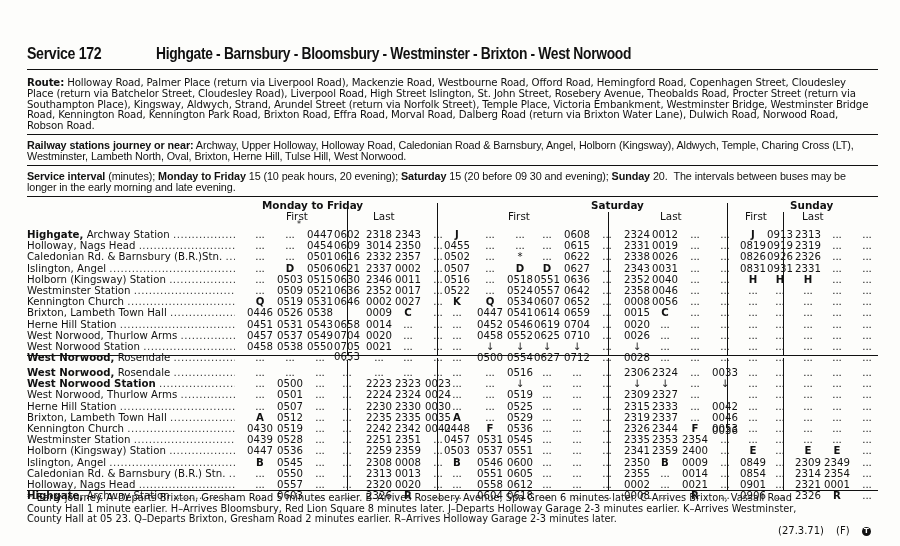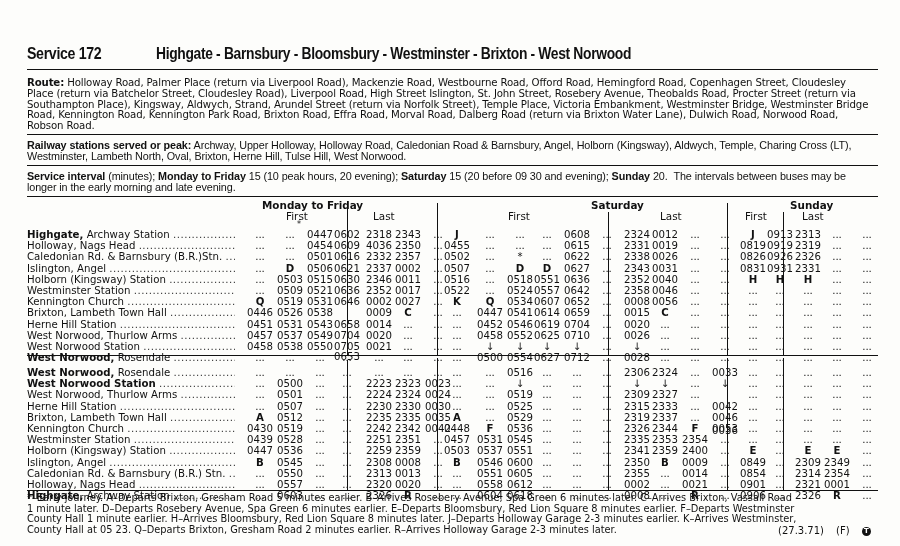--- a/index.html
+++ b/index.html
@@ -32,21 +32,21 @@
   <div class="title-route">Highgate - Barnsbury - Bloomsbury - Westminster - Brixton - West Norwood</div>
   <div class="rule" style="top:69px;"></div>
 
   <div class="para" style="top:78px;">
     <b>Route:</b>
     <span>Holloway Road, Palmer Place (return via Liverpool Road), Mackenzie Road, Westbourne Road, Offord Road, Hemingford Road, Copenhagen Street, Cloudesley Place (return via Batchelor Street, Cloudesley Road), Liverpool Road, High Street Islington, St. John Street, Rosebery Avenue, Theobalds Road, Procter Street (return via Southampton Place), Kingsway, Aldwych, Strand, Arundel Street (return via Norfolk Street), Temple Place, Victoria Embankment, Westminster Bridge, Westminster Bridge Road, Kennington Road, Kennington Park Road, Brixton Road, Effra Road, Morval Road, Dalberg Road (return via Brixton Water Lane), Dulwich Road, Norwood Road, Robson Road.</span>
   </div>
   <div class="rule" style="top:134px;"></div>
 
   <div class="para narrow" style="top:140px;">
-    <b>Railway stations served or peak:</b>
+    <b>Railway stations journey or near:</b>
     <span>Archway, Upper Holloway, Holloway Road, Caledonian Road &amp; Barnsbury, Angel, Holborn (Kingsway), Aldwych, Temple, Charing Cross (LT), Westminster, Lambeth North, Oval, Brixton, Herne Hill, Tulse Hill, West Norwood.</span>
   </div>
   <div class="rule" style="top:165px;border-top-width:1px;"></div>
 
   <div class="para narrow" style="top:171px;">
     <b>Service interval</b>
     <span>(minutes);</span>
     <b>Monday to Friday</b>
     <span>15 (10 peak hours, 20 evening);</span>
     <b>Saturday</b>
@@ -126,21 +126,21 @@
       <div class="cell" style="left: 275px; top: 112px;">0538</div>
       <div class="cell" style="left: 305px; top: 112px;">0550</div>
       <div class="cell" style="left: 332px; top: 112px;">0705</div>
       <div class="cell" style="left: 245px; top: 123.2px;">...</div>
       <div class="cell" style="left: 275px; top: 123.2px;">...</div>
       <div class="cell" style="left: 305px; top: 123.2px;">...</div>
       <div class="cell" style="left: 332px; top: 123.2px;">...</div>
       <div class="cell" style="left: 364px; top: 0px;">2318</div>
       <div class="cell" style="left: 393px; top: 0px;">2343</div>
       <div class="cell" style="left: 423px; top: 0px;">...</div>
-      <div class="cell" style="left: 364px; top: 11.2px;">4036</div>
+      <div class="cell" style="left: 364px; top: 11.2px;">3014</div>
       <div class="cell" style="left: 393px; top: 11.2px;">2350</div>
       <div class="cell" style="left: 423px; top: 11.2px;">...</div>
       <div class="cell" style="left: 364px; top: 22.4px;">2332</div>
       <div class="cell" style="left: 393px; top: 22.4px;">2357</div>
       <div class="cell" style="left: 423px; top: 22.4px;">...</div>
       <div class="cell" style="left: 364px; top: 33.6px;">2337</div>
       <div class="cell" style="left: 393px; top: 33.6px;">0002</div>
       <div class="cell" style="left: 423px; top: 33.6px;">...</div>
       <div class="cell" style="left: 364px; top: 44.8px;">2346</div>
       <div class="cell" style="left: 393px; top: 44.8px;">0011</div>
@@ -635,20 +635,19 @@
   <div class="vline" style="left:783px;top:212px;height:143px;"></div>
 
   <div class="vline" style="left:347px;top:360px;height:130px;"></div>
   <div class="vline" style="left:437px;top:358px;height:132px;"></div>
   <div class="vline" style="left:608px;top:358px;height:132px;"></div>
   <div class="vline" style="left:727px;top:358px;height:132px;"></div>
   <div class="vline" style="left:783px;top:358px;height:132px;"></div>
 
   <div class="foot" style="top:493px;">
     <div>*–Early journey.   A–Departs Brixton, Gresham Road 5 minutes earlier.   B–Arrives Rosebery Avenue, Spa Green 6 minutes later.   C–Arrives Brixton, Vassall Road</div>
-    <div>1 minute later.   D–Departs Rosebery Avenue, Spa Green 6 minutes earlier.   E–Departs Bloomsbury, Red Lion Square 8 minutes earlier.   F–Departs Westminster</div>
     <div>County Hall 1 minute earlier.   H–Arrives Bloomsbury, Red Lion Square 8 minutes later.   J–Departs Holloway Garage 2-3 minutes earlier.   K–Arrives Westminster,</div>
     <div>County Hall at 05 23.   Q–Departs Brixton, Gresham Road 2 minutes earlier.   R–Arrives Holloway Garage 2-3 minutes later.</div>
   </div>
   <div class="tag" style="left:778px;top:525px;">(27.3.71)</div>
   <div class="tag" style="left:836px;top:525px;">(F)</div>
   <div class="tag" style="left:862px;top:525px;"><span class="tlogo">T</span></div>
 </div>
 
 </body></html>

